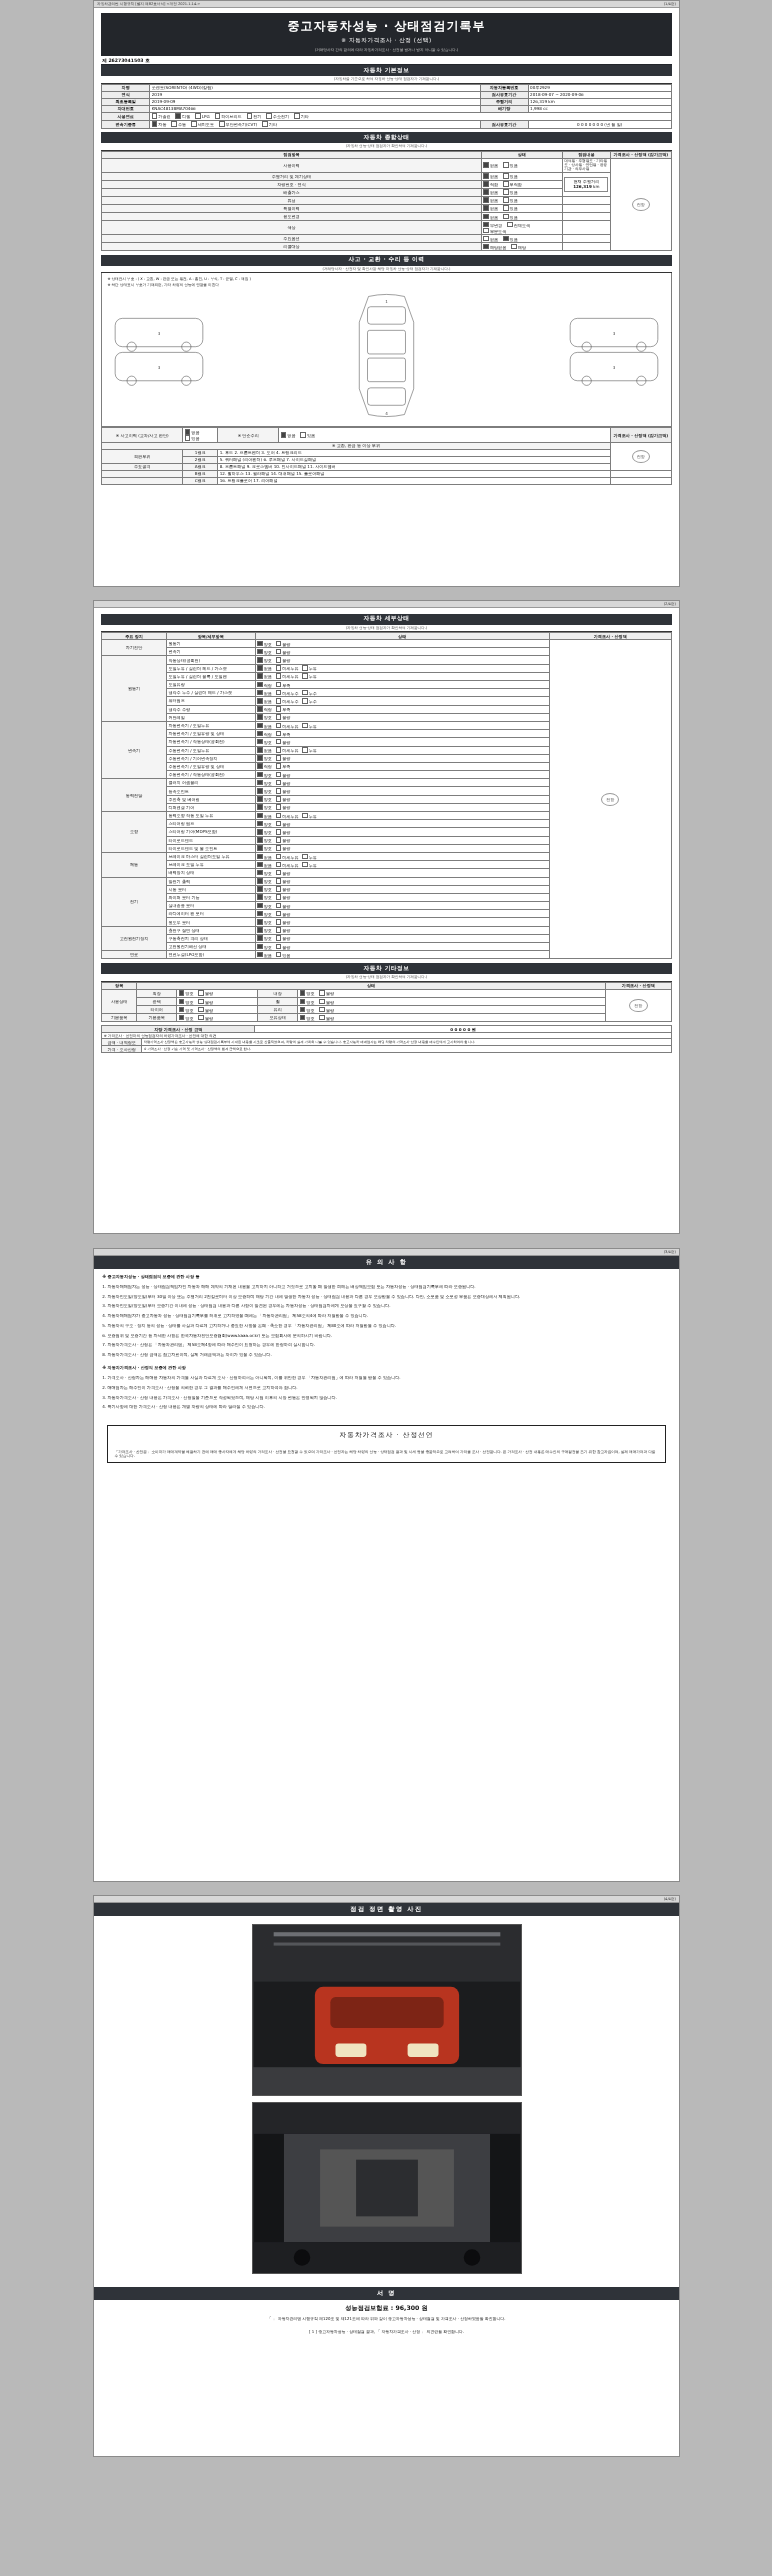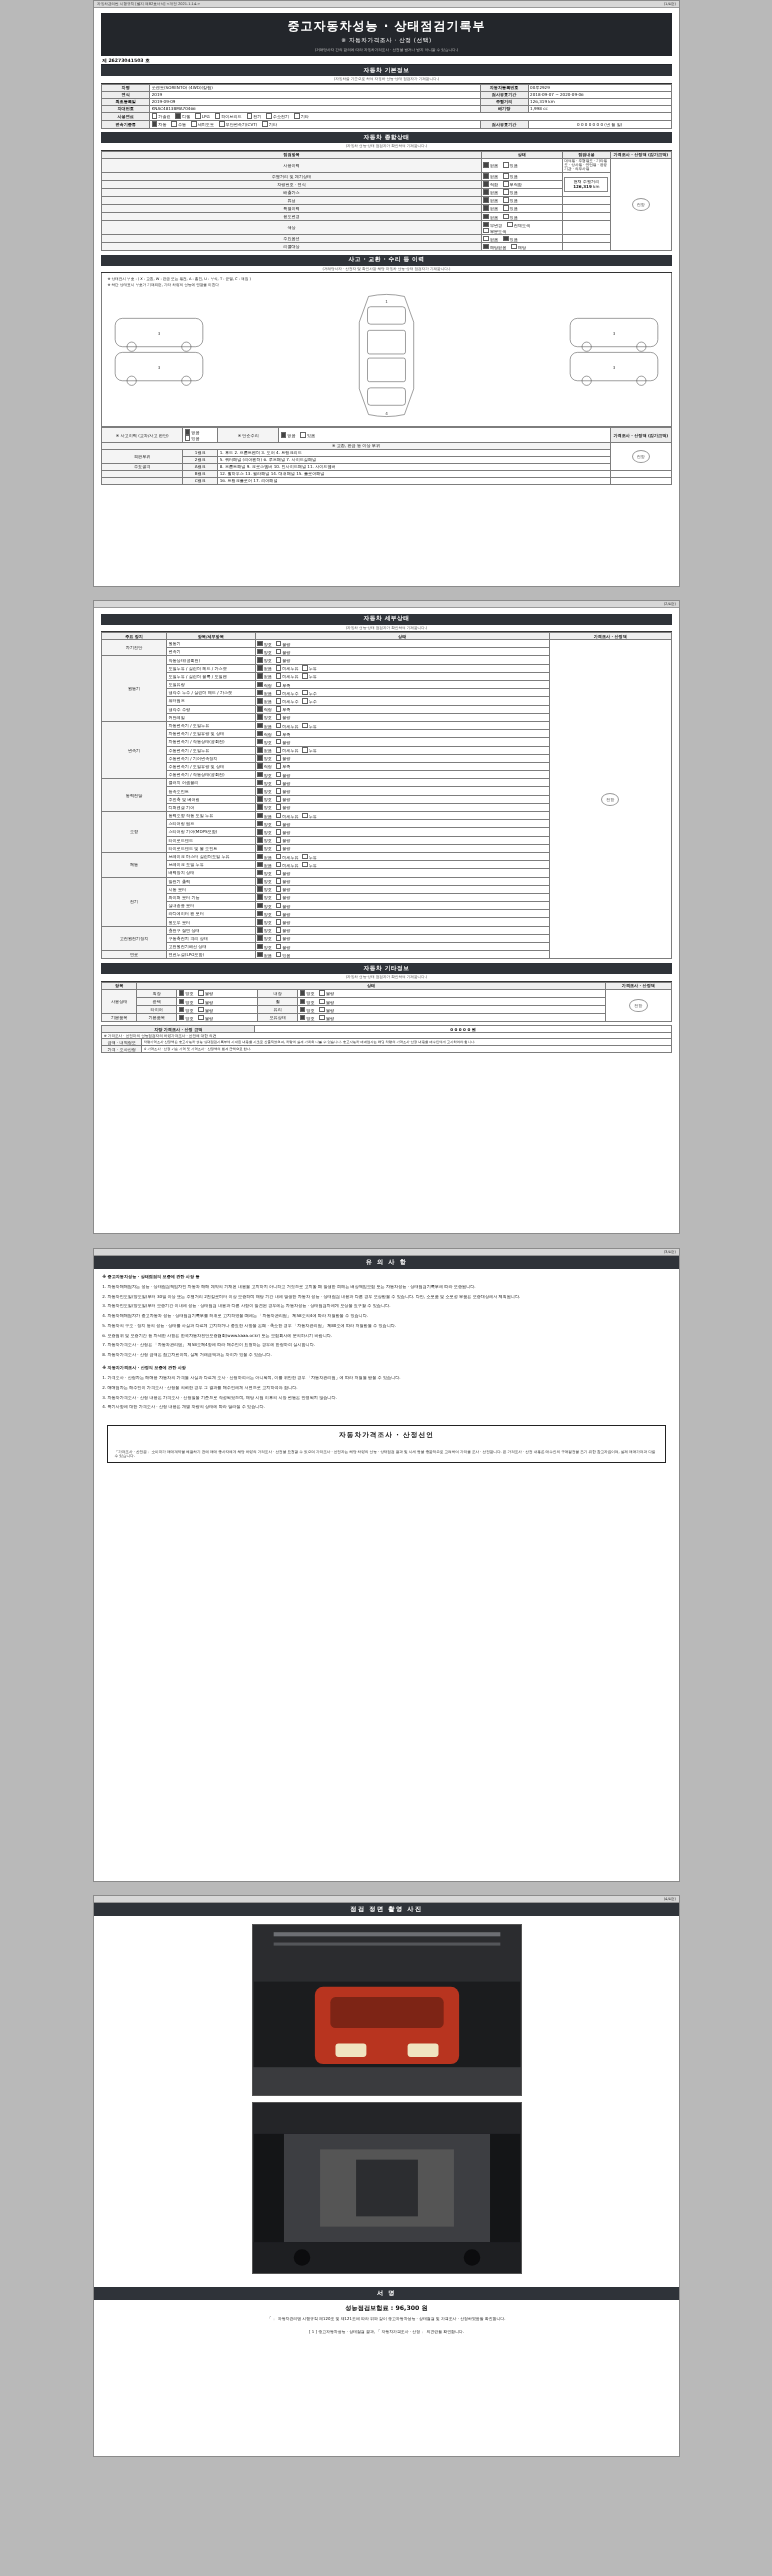--- a/index.html
+++ b/index.html
@@ -31,21 +31,21 @@
   .tiny{font-size:3.3px;}
   
   .diagram-box{border:0.5px solid #7d7d7d;border-top:none;padding:3.1px;}
   .car-row{display:flex;justify-content:space-between;align-items:center;gap:3.1px;padding:3.1px 5.2px;}
   .car-svg{flex:0 0 auto;}
   .legend{font-size:3.6px;padding:1px 2.1px;}
   .notice-h{background:#2f3339;color:#fff;text-align:center;font-size:6.2px;font-weight:bold;padding:2.1px 0;letter-spacing:1.5px;}
   .notice-body{font-size:4.1px;line-height:1.5;padding:5.2px 8.2px;}
   .notice-body p{margin:0 0 3.6px 0;}
   .guarantee-box{border:1px solid #222;margin:6.2px 13.4px;padding:4.1px 6.2px;}
-  .guarantee-title{text-align:center;font-size:6.7px;font-weight:bold;letter-spacing:1px;margin-bottom:10px;}
+  .guarantee-title{text-align:center;font-size:6.7px;font-weight:normal;letter-spacing:1px;margin-bottom:10px;}
   .photo-h{background:#2f3339;color:#fff;text-align:center;font-size:6.2px;font-weight:bold;padding:2.1px 0;letter-spacing:1.5px;}
   .photos{padding:7.2px 0;text-align:center;}
   .photo{width:268px;height:170px;margin:0 auto 6.2px auto;border:0.5px solid #555;display:block;}
   .sign-h{background:#2f3339;color:#fff;text-align:center;font-size:6.2px;font-weight:bold;padding:2.1px 0;letter-spacing:1.5px;}
   .fee{text-align:center;font-size:6.2px;font-weight:bold;padding:4.1px 0 2.1px 0;}
   .footer-note{font-size:3.9px;text-align:center;padding:1px 5.2px 5.2px 5.2px;line-height:1.5;}
   .tbl-sub td{height:6.2px;}
 </style>
 </head>
 <body>

